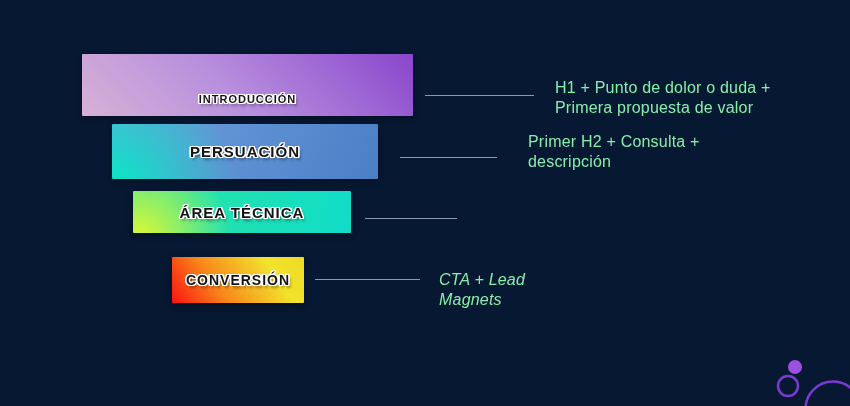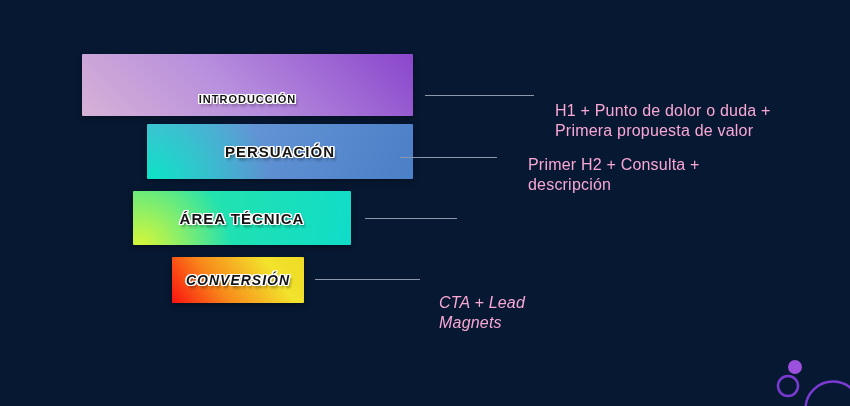--- a/index.html
+++ b/index.html
@@ -33,63 +33,62 @@
       -1.3px  1.3px 0 #ffffff,
        1.3px  1.3px 0 #ffffff,
       -1.3px  0     0 #ffffff,
        1.3px  0     0 #ffffff,
        0     -1.3px 0 #ffffff,
        0      1.3px 0 #ffffff,
        2px    3px   3px rgba(0,0,0,0.45);
   }
   .b0 { left: 82px;  top: 54px;  width: 331px; height: 62px; }
   .b1 { left: 112px; top: 124px; width: 266px; height: 55px; }
-  .b2 { left: 133px; top: 191px; width: 218px; height: 54px; }
-  .b3 { left: 172px; top: 257px; width: 132px; height: 46px; font-style: italic; }
+  .b2 { left: 133px; top: 191px; width: 218px; height: 42px; }
+  .b3 { left: 172px; top: 257px; width: 132px; height: 46px; }
   .b0 .bar-label { font-size: 11px; margin-top: 28px; }
   .b1 .bar-label { font-size: 15px; }
   .b2 .bar-label { font-size: 15px; }
   .b3 .bar-label { font-size: 14px; }
   .connector {
     position: absolute;
     height: 1px;
     background: #8d96aa;
   }
   .c0 { left: 425px; top: 95px;  width: 109px; }
   .c1 { left: 400px; top: 157px; width: 97px;  }
   .c2 { left: 365px; top: 218px; width: 92px;  }
   .c3 { left: 315px; top: 279px; width: 105px; }
   .note {
     position: absolute;
-    color: #f9a8d4;
+    color: #86efac;
     font-size: 16px;
     line-height: 20px;
     white-space: pre-line;
     letter-spacing: 0.2px;
-    margin-top: 23px;
   }
   .n0 { left: 555px; top: 78px;  }
   .n1 { left: 528px; top: 132px; }
   .n2 { left: 470px; top: 208px; }
   .n3 { left: 439px; top: 270px; font-style: italic; }
   .deco {
     position: absolute;
     left: 770px;
     top: 350px;
   }
 </style>
 </head>
 <body>
 
 <div class="canvas">
 
   <div class="bar b0" style="background: linear-gradient(45deg, rgb(214, 178, 214) 0%, rgb(183, 142, 221) 45%, rgb(138, 70, 204) 100%);">
     <span class="bar-label">INTRODUCCIÓN</span>
   </div>
-  <div class="bar b1" style="background: radial-gradient(circle at 0% 115%, rgb(6, 232, 196) 0%, rgba(6, 232, 196, 0) 45%), linear-gradient(115deg, rgb(111, 160, 222) 0%, rgb(75, 127, 198) 100%); margin-left: 35px;">
+  <div class="bar b1" style="background: radial-gradient(circle at 0% 115%, rgb(6, 232, 196) 0%, rgba(6, 232, 196, 0) 45%), linear-gradient(115deg, rgb(111, 160, 222) 0%, rgb(75, 127, 198) 100%);">
     <span class="bar-label">PERSUACIÓN</span>
   </div>
   <div class="bar b2" style="background: radial-gradient(circle at 3% 112%, rgb(224, 248, 50) 0%, rgba(224, 248, 50, 0) 42%), linear-gradient(100deg, rgb(44, 229, 160) 0%, rgb(16, 220, 200) 100%);">
     <span class="bar-label">ÁREA TÉCNICA</span>
   </div>
   <div class="bar b3" style="background: linear-gradient(55deg, rgb(250, 18, 16) 0%, rgb(248, 137, 26) 35%, rgb(242, 227, 44) 75%, rgb(238, 218, 36) 100%);">
     <span class="bar-label">CONVERSIÓN</span>
   </div>
 
   <div class="connector c0"></div>

